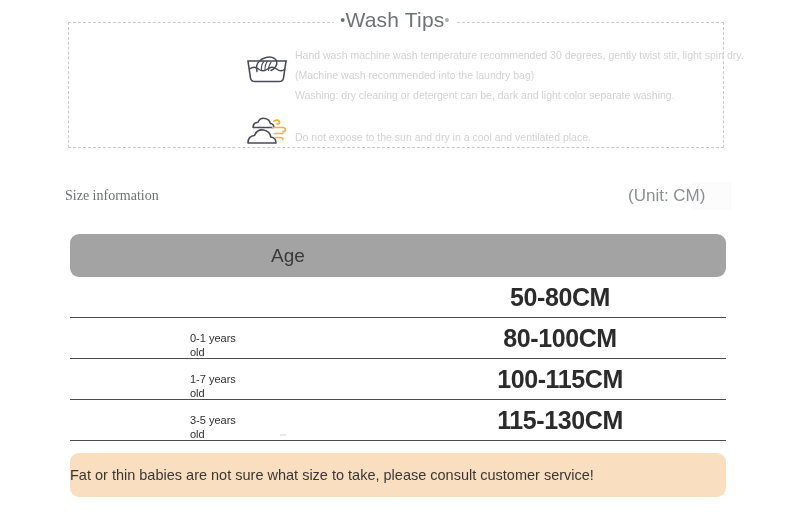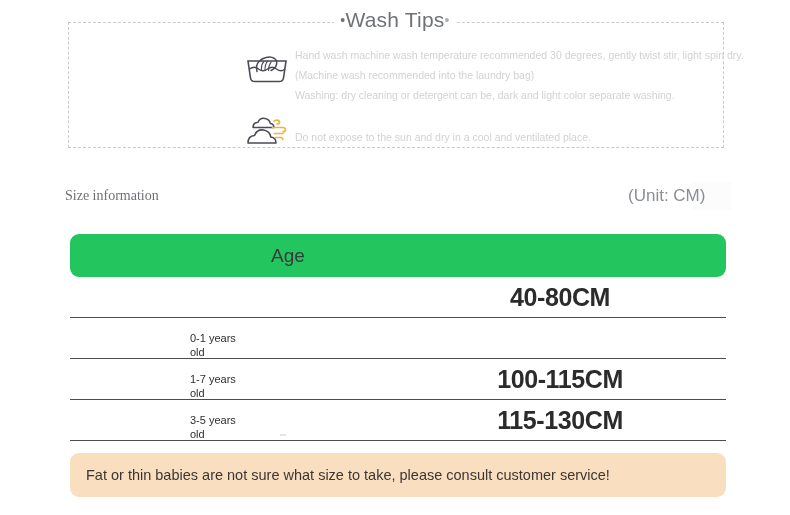--- a/index.html
+++ b/index.html
@@ -117,21 +117,21 @@
   }
 
   
   .size-table {
     position: absolute;
     left: 70px;
     top: 234px;
     width: 656px;
   }
   .table-head {
-    background: #22c55e;
+    background: #a3a3a3;
     border-radius: 9px;
     height: 43px;
     display: flex;
     align-items: center;
     position: relative;
   }
   .th-age {
     position: absolute;
     left: 118px;
     width: 200px;
@@ -192,21 +192,20 @@
     position: absolute;
     left: 70px;
     top: 453px;
     width: 656px;
     height: 44px;
     background: #f9dfc0;
     border-radius: 9px;
     box-sizing: border-box;
     display: flex;
     align-items: center;
-    padding-left: 16px;
   }
   .notice-text {
     font-size: 14.5px;
     color: #3a3634;
   }
 </style>
 </head>
 <body>
 
 <div class="wash-panel">
@@ -264,28 +263,29 @@
 
   <div class="table-head">
     <div class="th-age">Age</div>
   </div>
 
   <div class="table-row">
     <div class="td-age">
       <div>0-1 years</div>
       <div>old</div>
     </div>
-    <div class="td-height">40-80CM</div>
+    <div class="td-height">50-80CM</div>
   </div>
 
   <div class="table-row">
     <div class="td-age">
       <div>1-7 years</div>
       <div>old</div>
     </div>
+    <div class="td-height">80-100CM</div>
   </div>
 
   <div class="table-row">
     <div class="td-age">
       <div>3-5 years</div>
       <div>old</div>
     </div>
     <div class="td-height">100-115CM</div>
   </div>
 

